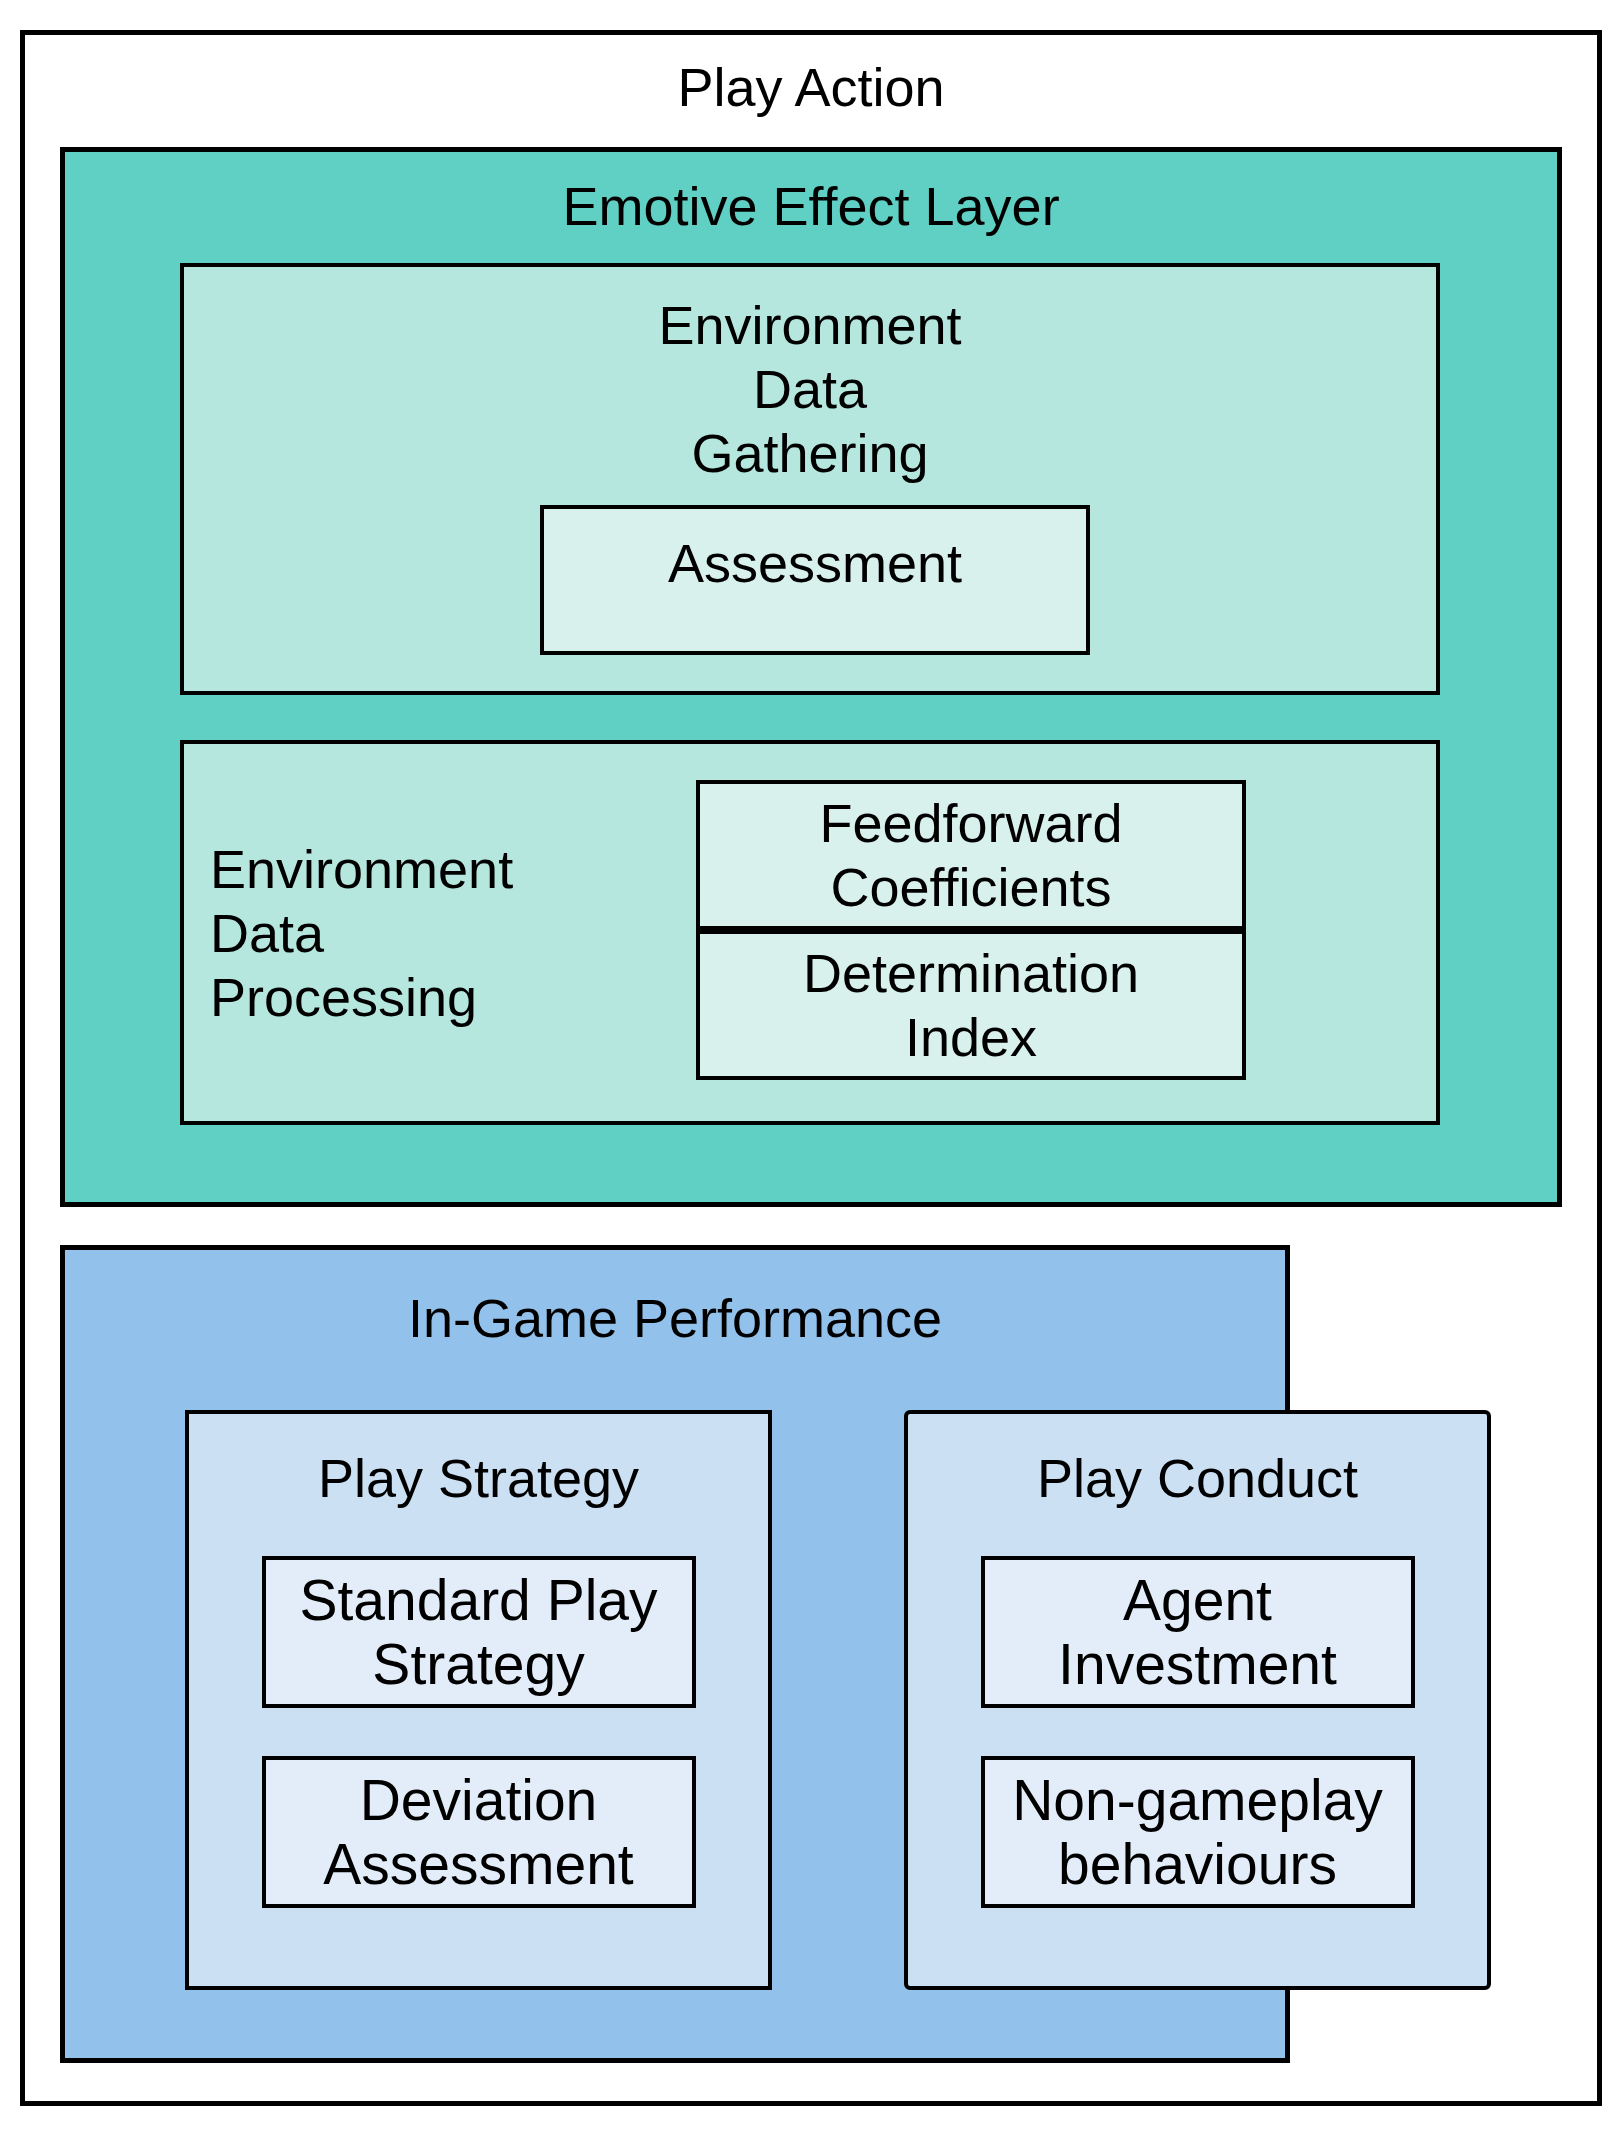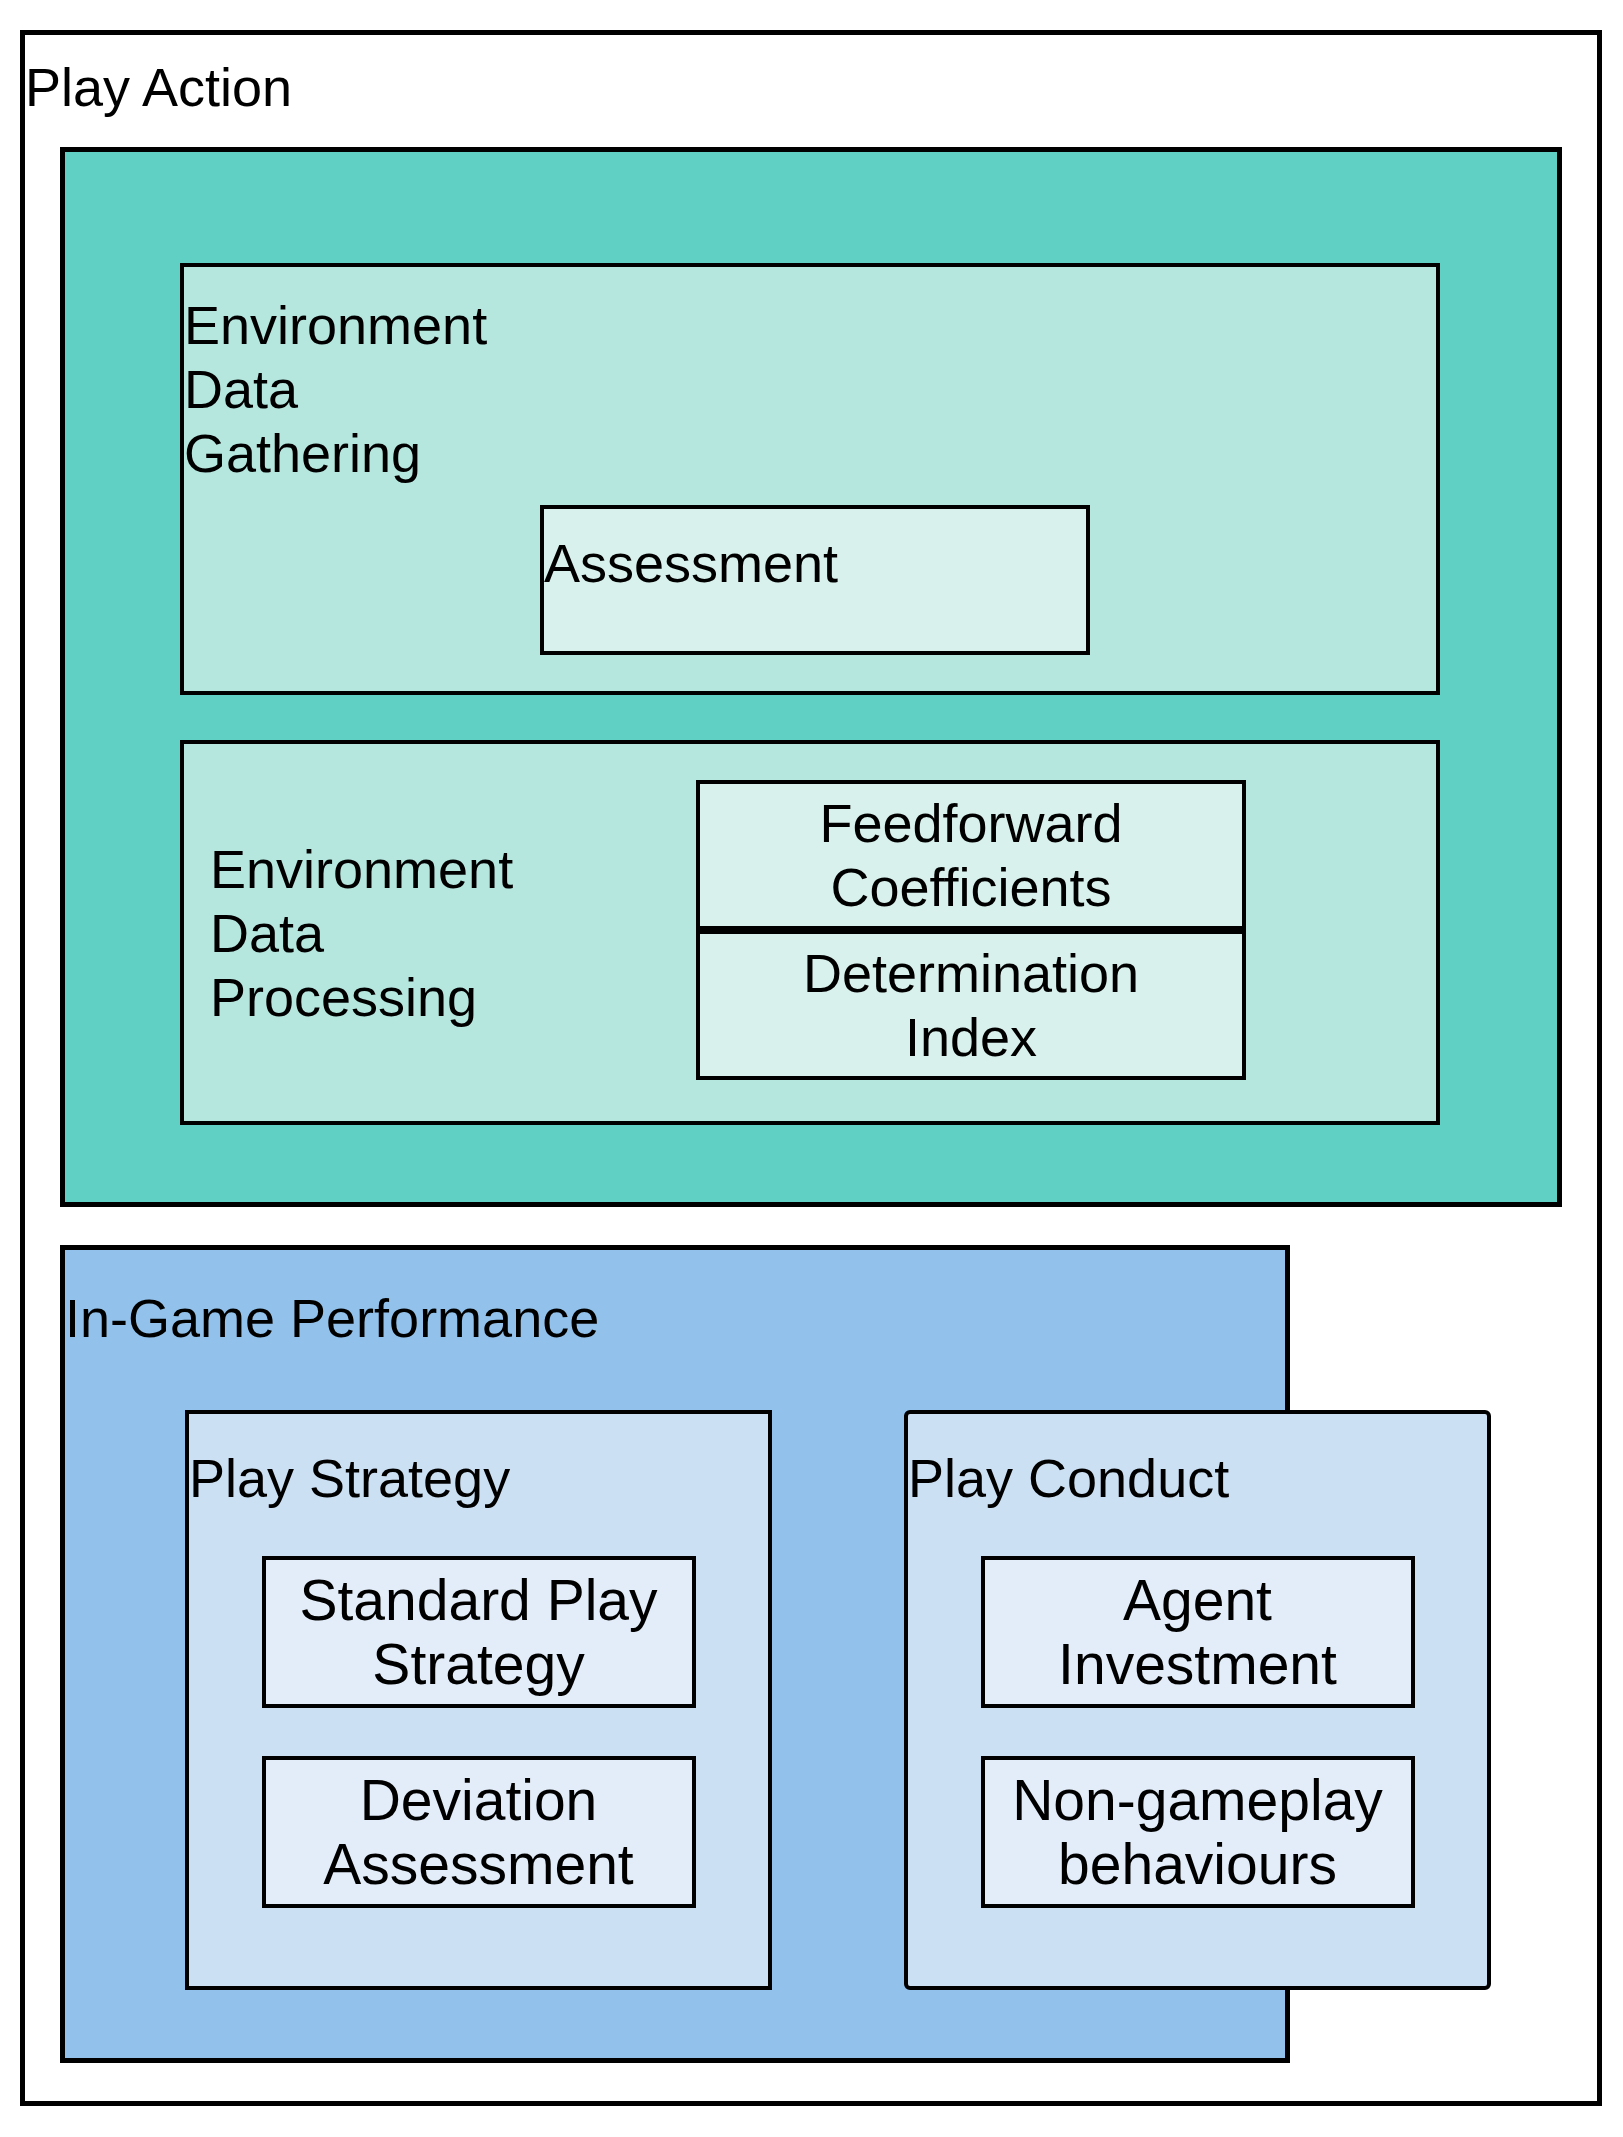--- a/index.html
+++ b/index.html
@@ -21,21 +21,21 @@
     box-sizing: border-box;
     border: 4px solid var(--border, #000000);
   }
   .label {
     position: absolute;
     font-size: 54px;
     line-height: 64px;
     white-space: pre-line;
     color: var(--text, #000000);
   }
-  .center { text-align: left; left: 0; right: 0; }
+  .center { text-align: center; left: 0; right: 0; }
 
   
   .outer {
     left: 20px; top: 30px;
     width: 1582px; height: 2076px;
     border-width: 5px;
     background: #ffffff;
   }
   .play-title { top: 20px; }
 
@@ -126,20 +126,21 @@
 <body>
 
 <div class="canvas">
 
   <div class="box outer">
 
     <div class="label center play-title">Play Action</div>
 
     <div class="box emotive">
 
+      <div class="label center emotive-title">Emotive Effect Layer</div>
 
       <div class="box edg">
         <div class="label center edg-title">Environment
 Data
 Gathering</div>
 
         <div class="box assessment">
           <div class="label center assessment-label">Assessment</div>
         </div>
       </div>

